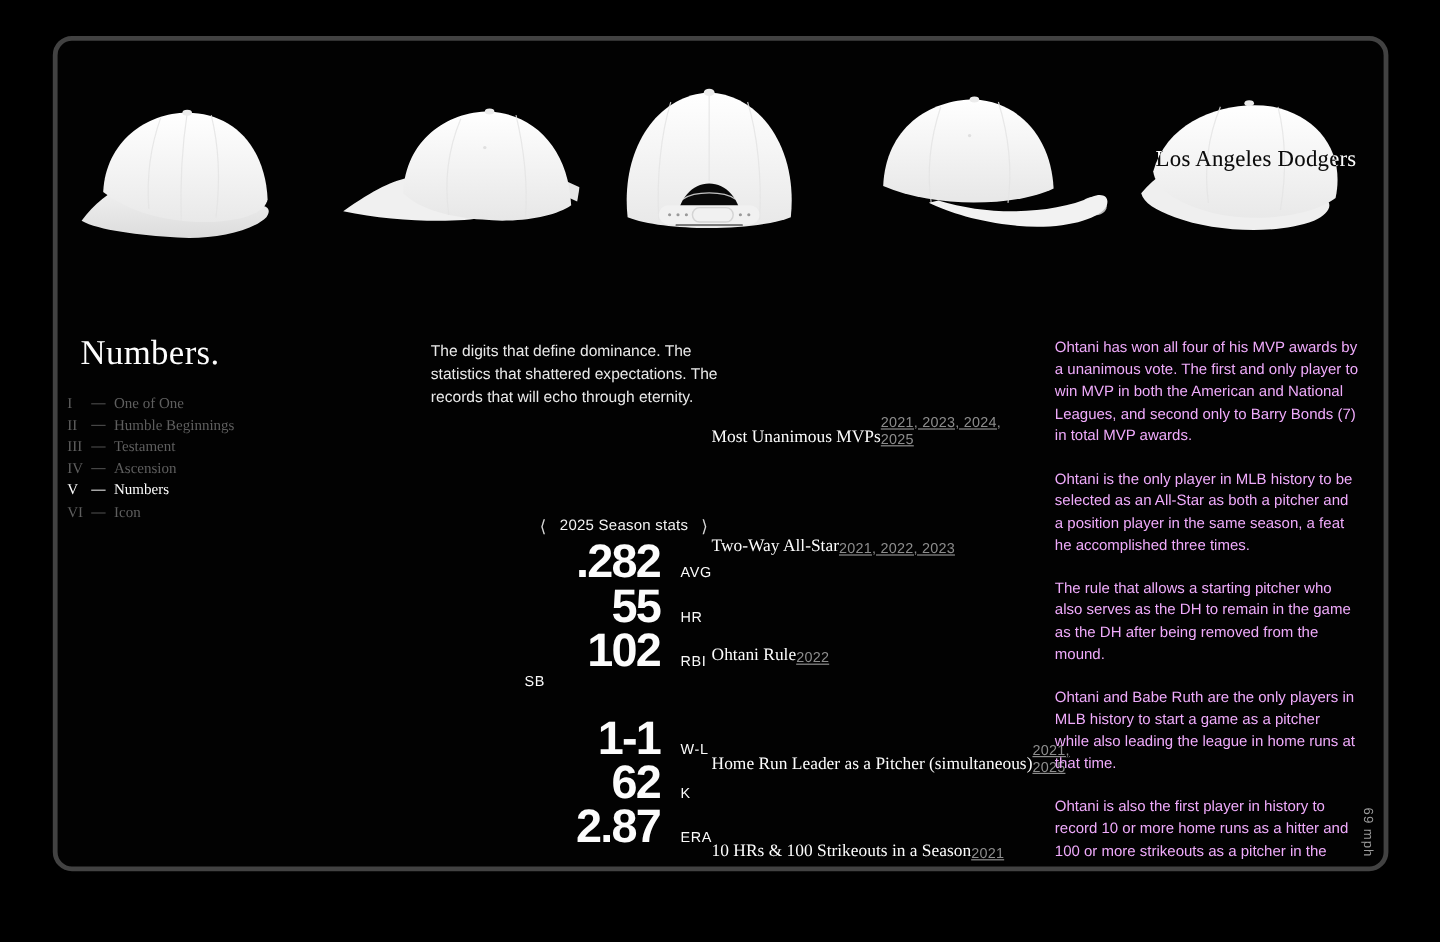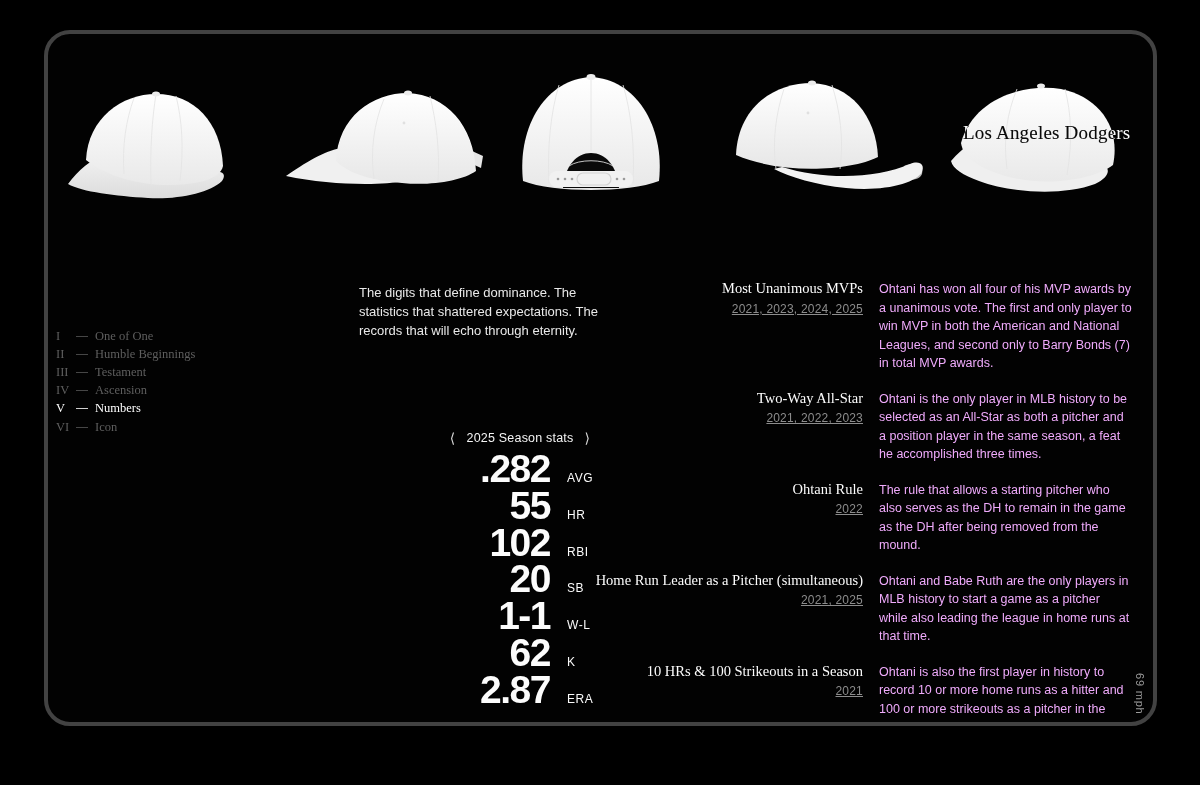--- a/index.html
+++ b/index.html
@@ -3,21 +3,21 @@
 <meta charset="utf-8">
 <style>
   * { margin:0; padding:0; box-sizing:border-box; }
   html,body { background:#000; }
   body {
     width:1200px; height:785px; position:relative; overflow:hidden;
     font-family:"Liberation Sans", sans-serif; color:#fff;
   }
   .panel {
     position:absolute; left:44px; top:30px; width:1113px; height:696px;
-    background:#020202; border:4px solid #424242; border-radius:26px;
+    background:#020202; border:4px solid #424242; border-radius:16px;
     overflow:hidden;
   }
   .panel > * { position:absolute; }
 
   
   .cap { position:absolute; }
   .cap svg { display:block; width:100%; height:100%; }
   .cap-1 { left:16px;  top:52px; width:174px; height:115px; }
   .cap-2 { left:236px; top:49px; width:199px; height:120px; }
   .cap-3 { left:465px; top:33px; width:156px; height:140px; }
@@ -61,21 +61,21 @@
   .stat-row { display:flex; align-items:baseline; height:36.8px; }
   .stat-value {
     width:130px; text-align:right; font-weight:700; font-size:39px;
     line-height:36.8px; letter-spacing:-1.5px; color:#fcfcfc;
   }
   .stat-label { margin-left:17px; font-size:12px; letter-spacing:0.6px; color:#fafafa; }
 
   
   .records { left:545px; top:246px; width:552px; }
   .record { display:flex; margin-bottom:17px; }
-  .record-head { width:270px; flex-shrink:0; display:flex; flex-direction:column; align-items:flex-end; }
+  .record-head { width:270px; flex-shrink:0; display:flex; align-items:flex-end; }
   .record-title {
     font-family:"Liberation Serif", serif; font-size:14.5px; color:#fdfdfd;
     white-space:nowrap; line-height:1.15;
   }
   .record-years { font-size:12px; color:#8d8d8d; margin-top:5px; letter-spacing:0.2px;text-decoration:underline; }
   .record-desc {
     width:264px; margin-left:16px; font-size:12.5px; line-height:18.5px;
     color:#f0abfc; white-space:pre-line;
   }
 
@@ -184,20 +184,21 @@
       <path d="M6,80 C18,66 30,58 42,56 C70,86 128,96 158,84 C167,88 163,97 150,103 C118,115 66,112 34,100 C18,94 8,88 6,80 Z" fill="#efefef"></path>
       <path d="M16,62 C28,18 78,2 116,8 C154,16 176,46 168,84 C150,98 104,106 64,96 C34,88 18,76 16,62 Z" fill="url(#c5a)"></path>
       <path class="seam" d="M72,8 C62,32 58,58 62,88"></path>
       <path class="seam" d="M120,8 C126,32 128,58 122,94"></path>
       <ellipse cx="96" cy="5" rx="4" ry="2.5" fill="#ececec"></ellipse>
     </svg>
   </div>
 
   <div class="team-label">Los Angeles Dodgers</div>
 
+  <div class="section-title">Numbers.</div>
 
   <div class="chapter-nav">
     <div class="nav-item">
       <span class="nav-numeral">I</span>
       <span class="nav-dash"></span>
       <span class="nav-label">One of One</span>
     </div>
     <div class="nav-item">
       <span class="nav-numeral">II</span>
       <span class="nav-dash"></span>
@@ -241,21 +242,20 @@
     </div>
     <div class="stat-row">
       <span class="stat-value">55</span>
       <span class="stat-label">HR</span>
     </div>
     <div class="stat-row">
       <span class="stat-value">102</span>
       <span class="stat-label">RBI</span>
     </div>
     <div class="stat-row">
-      <span class="stat-value">20</span>
       <span class="stat-label">SB</span>
     </div>
     <div class="stat-row">
       <span class="stat-value">1-1</span>
       <span class="stat-label">W-L</span>
     </div>
     <div class="stat-row">
       <span class="stat-value">62</span>
       <span class="stat-label">K</span>
     </div>

